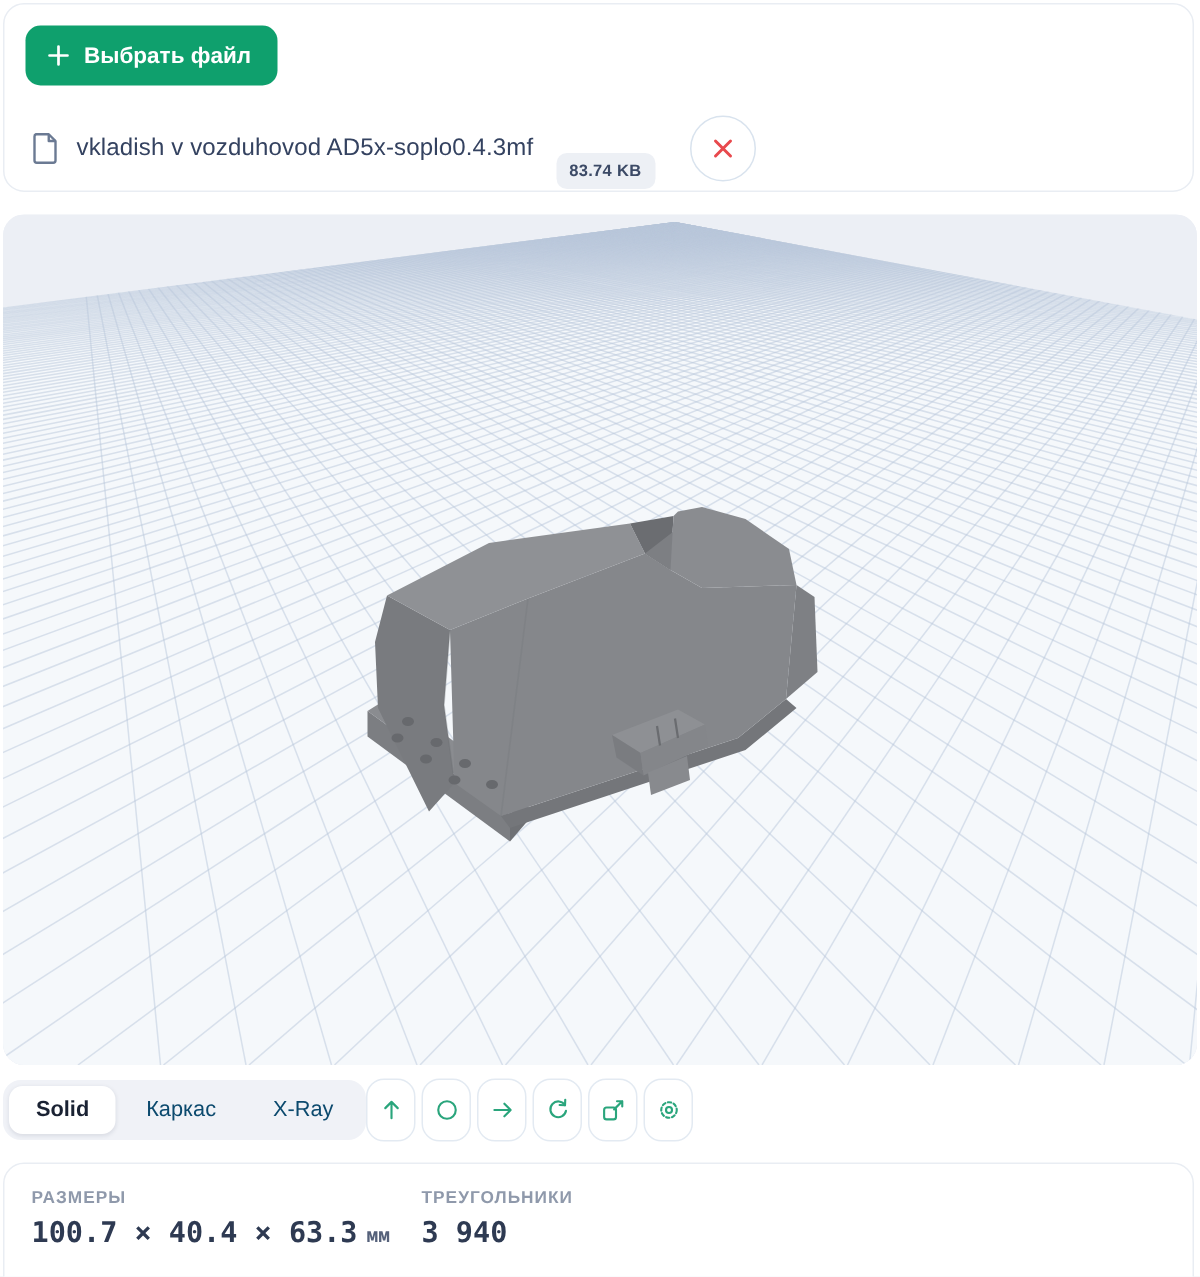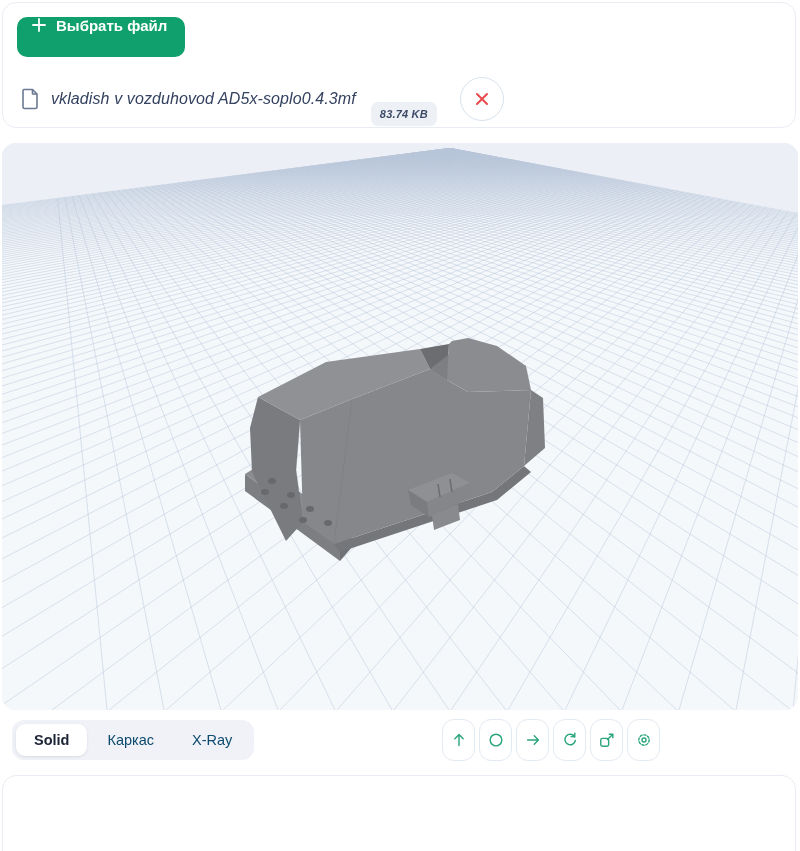--- a/index.html
+++ b/index.html
@@ -9,47 +9,47 @@
     font-family:"Liberation Sans", sans-serif;
     -webkit-font-smoothing:antialiased;
   }
   
   .card-top{
     position:absolute;left:2px;top:2px;width:794px;height:126px;
     background:#fff;border:1px solid #e9edf3;border-radius:14px;box-sizing:border-box;
   }
   .choose-btn{
     position:absolute;left:14px;top:14px;height:40px;
-    display:inline-flex;gap:9px;padding:0 18px 0 14px;
+    display:inline-flex;align-items:center;gap:9px;padding:0 18px 0 14px;
     background:#0fa06d;color:#fff;border:none;border-radius:10px;
     font-family:"Liberation Sans",sans-serif;font-size:15px;font-weight:600;cursor:pointer;
   }
   .file-row{
     position:absolute;left:18px;top:74px;right:14px;height:44px;
-    display:flex;align-items:center;gap:11px;font-style:italic;
+    display:flex;align-items:center;gap:11px;
   }
   .file-name{font-size:16px;color:#344260;letter-spacing:.1px;}
   .file-badge{
     background:#edf0f5;color:#3c4a66;font-size:11px;font-weight:700;
     padding:6px 9px;border-radius:7px;letter-spacing:.2px;margin-left:4px;white-space:nowrap;margin-top:30px;
   }
   .x-btn{
     margin-left:12px;width:44px;height:44px;border-radius:50%;
     background:#fff;border:1px solid #d9e3ee;display:flex;align-items:center;justify-content:center;
     cursor:pointer;flex:0 0 auto;
   }
   
   .viewport{
     position:absolute;left:2px;top:143px;width:796px;height:567px;
     border-radius:14px;overflow:hidden;background:#eceff5;
   }
   
   .toolbar{
-    position:absolute;left:12px;top:718px;width:648px;height:44px;
-    display:flex;align-items:center;justify-content:space-between;
+    position:absolute;left:2px;top:718px;width:648px;height:44px;
+    display:flex;align-items:center;
   }
   .tabs{
     display:inline-flex;align-items:center;background:#f0f2f7;border-radius:12px;padding:4px;gap:2px;
   }
   .tab{
     border:none;background:transparent;border-radius:9px;padding:8px 18px;
     font-family:"Liberation Sans",sans-serif;font-size:14.5px;color:#0c4a6e;cursor:pointer;
   }
   .tab.active{
     background:#fff;color:#1a2233;font-weight:700;box-shadow:0 1px 3px rgba(20,30,60,.10);
@@ -496,13 +496,21 @@
     <button class="tool-btn">
       <svg width="20" height="20" viewBox="0 0 24 24">
         <circle cx="12" cy="12" r="6.2" stroke-dasharray="2.6 2.1"></circle>
         <circle cx="12" cy="12" r="2.4"></circle>
       </svg>
     </button>
   </div>
 </div>
 
 <div class="stats-card">
+  <div class="stat c1">
+    <span class="stat-label">РАЗМЕРЫ</span>
+    <span class="stat-value">100.7 × 40.4 × 63.3</span><span class="stat-unit">мм</span>
+  </div>
+  <div class="stat c2">
+    <span class="stat-label">ТРЕУГОЛЬНИКИ</span>
+    <span class="stat-value">3 940</span><span class="stat-unit"></span>
+  </div>
 </div>
 
 </body></html>

